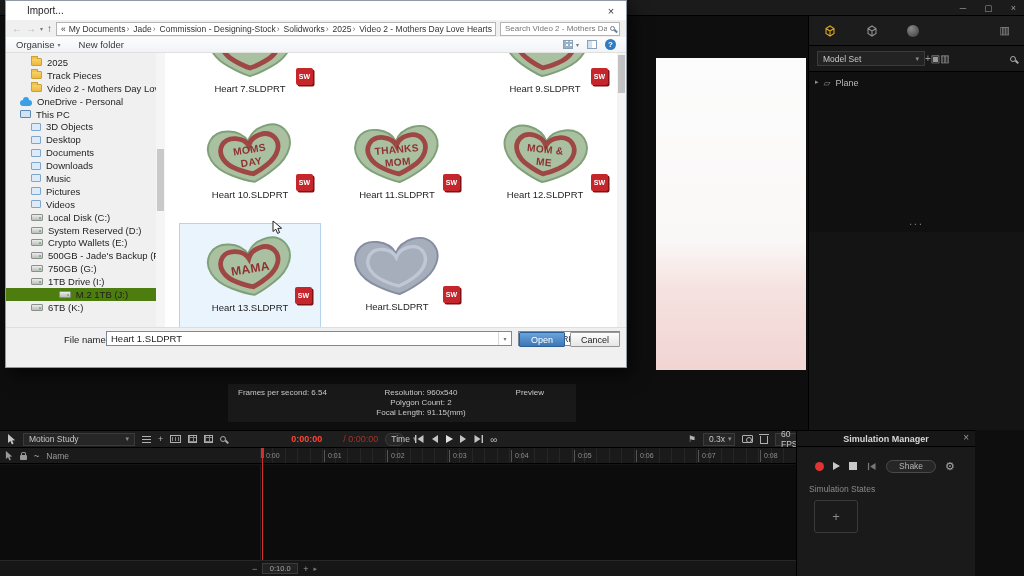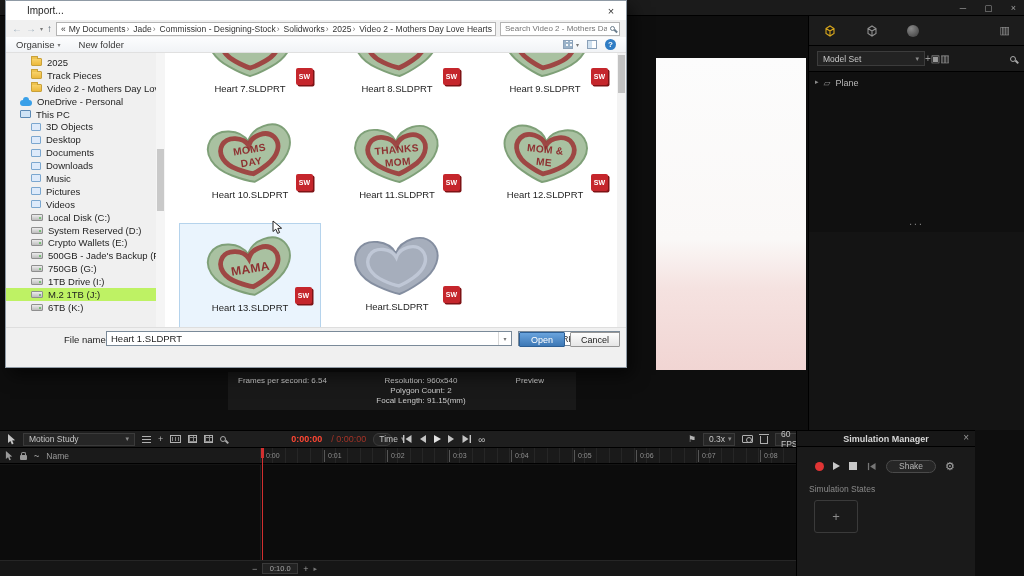--- a/index.html
+++ b/index.html
@@ -31,21 +31,21 @@
   .rp-tree { background:#101010; padding-top:4px; height:160px; }
   .tree-row { display:flex; gap:5px; padding:2px 4px 2px 6px; color:#b8b8b8; font-size:9px; }
   .tree-exp { color:#8a8a8a; font-size:7px; }
   .tree-plane-ic { color:#8a8a8a; font-size:9px; }
   .tree-plane-ic::after { content:"▱"; }
   .rp-handle { position:absolute; left:0; right:0; top:200px; text-align:center; color:#8a8a8a; font-size:10px; letter-spacing:2px; }
   
   .viewport { position:absolute; left:656px; top:58px; width:150px; height:312px;
     background:linear-gradient(180deg,#fcfcfc 0%,#faf8f7 58%,#f5e2e0 74%,#f1d5d3 100%); }
   
-  .overlay { position:absolute; left:228px; top:372px; width:348px; height:38px; background:rgba(26,26,26,.92);
+  .overlay { position:absolute; left:228px; top:384px; width:348px; height:38px; background:rgba(26,26,26,.92);
     display:flex; padding:4px 10px; color:#c9c9c9; font-size:8px; line-height:10px; }
   .ov-left { width:118px; }
   .ov-mid { width:130px; text-align:center; }
   .ov-right { margin-left:auto; padding-right:22px; }
   
   .timeline { position:absolute; left:0; top:430px; width:845px; height:146px; background:#141414; border-top:1px solid #000; }
   .tl-toolbar { height:17px; display:flex; align-items:center; gap:7px; padding:0 7px; background:#1e1e1e; border-bottom:1px solid #000; }
   .tl-select { height:13px; border:1px solid #3b3b3b; background:#262626; color:#c6c6c6; font-size:8.5px; display:flex; align-items:center; justify-content:space-between; padding:0 5px; }
   .w-ms { width:112px; }
   .w-time { width:19px;border-radius:6px; }
@@ -58,21 +58,21 @@
   .gridic { width:9px; height:8px; border:1px solid #b0b0b0;
     background-image:repeating-linear-gradient(0deg,#8a8a8a 0 1px,transparent 1px 4px),repeating-linear-gradient(90deg,#8a8a8a 0 1px,transparent 1px 4px); }
   .cam { width:11px; height:8px; border:1px solid #b0b0b0; border-radius:1px; position:relative; }
   .cam::after { content:""; position:absolute; left:3px; top:1px; width:4px; height:4px; border:1px solid #b0b0b0; border-radius:50%; }
   .trash { width:8px; height:8px; border:1px solid #b0b0b0; border-top:none; border-radius:0 0 1px 1px; position:relative; margin-top:2px; }
   .trash::before { content:""; position:absolute; top:-2px; left:-2px; right:-2px; height:1px; background:#b0b0b0; }
   .gauge { width:10px; height:6px; border:1px solid #b0b0b0; border-bottom:none; border-radius:10px 10px 0 0; position:relative; margin-top:3px; }
   .gauge::after { content:""; position:absolute; left:4px; bottom:0; width:1px; height:4px; background:#b0b0b0; transform:rotate(30deg); }
   .time-box { margin-left:58px; font-size:9px; white-space:nowrap; }
   .time-cur { color:#ff4633; font-weight:bold; }
-  .time-tot { color:#a33226; margin-left:9px; }
+  .time-tot { color:#a33226; margin-left:21px; }
   .transport { display:flex; align-items:center; gap:5px; margin-left:2px; }
   .transport svg { display:block; }
   .loop { color:#b5b5b5; font-size:10px; }
   .tl-right { margin-left:auto; display:flex; align-items:center; gap:7px; }
   .flag { color:#b5b5b5; font-size:9px; }
   .tl-header { position:relative; height:16px; background:#1a1a1a; border-bottom:1px solid #000; display:flex; align-items:center; }
   .hdr-icons { display:flex; align-items:center; gap:7px; padding-left:5px; width:255px; }
   .name-hdr { color:#9a9a9a; font-size:8.5px; }
   .lock { width:7px; height:5px; background:#999; border-radius:1px; position:relative; margin-top:3px; display:inline-block; }
   .lock::before { content:""; position:absolute; left:1px; top:-3px; width:3px; height:3px; border:1px solid #999; border-bottom:none; border-radius:2px 2px 0 0; }
@@ -123,21 +123,21 @@
   .tb-item { display:flex; align-items:center; gap:3px; }
   .tb-gap { width:18px; }
   .tb-right { margin-left:auto; display:flex; align-items:center; gap:8px; }
   .views-ic { width:10px; height:9px; border:1px solid #8aa0b8;
     background-image:repeating-linear-gradient(0deg,#9ab2c8 0 2px,transparent 2px 4px),repeating-linear-gradient(90deg,#9ab2c8 0 2px,transparent 2px 4px); }
   .pane-ic { width:10px; height:9px; border:1px solid #8aa0b8; background:linear-gradient(90deg,#cfe0ef 50%,#fff 50%); }
   .help-ic { width:11px; height:11px; border-radius:50%; background:#2f7cc4; color:#fff; font-size:8px; font-weight:bold; display:flex; align-items:center; justify-content:center; }
   .dlg-body { display:flex; height:276px; }
   .dlg-sidebar { width:150px; padding-top:3px; overflow:hidden; }
   .sb-row { height:12.9px; display:flex; align-items:center; gap:5px; font-size:9.5px; color:#1e1e1e; white-space:nowrap; overflow:hidden; }
-  .sb-row.sel { background:#bef264; }
+  .sb-row.sel { background:#4d7c0f;justify-content:center; }
   .ind1 { padding-left:14px; }
   .ind2 { padding-left:25px; }
   .si { flex:0 0 auto; display:inline-block; }
   .si-folder { width:11px; height:8px; background:linear-gradient(#f8d269,#ecb93c); border:1px solid #c9a139; border-radius:1px; position:relative; }
   .si-folder::before { content:""; position:absolute; top:-3px; left:-1px; width:5px; height:2px; background:#eec34e; border:1px solid #c9a139; border-bottom:none; border-radius:1px 1px 0 0; }
   .si-cloud { width:12px; height:6px; background:#3aa0e8; border-radius:4px; position:relative; margin-top:3px; }
   .si-cloud::before { content:""; position:absolute; left:3px; top:-3px; width:6px; height:6px; background:#3aa0e8; border-radius:50%; }
   .si-pc { width:11px; height:8px; border:1px solid #5b89b4; background:#cfe3f5; border-radius:1px; }
   .si-lib { width:10px; height:8px; border:1px solid #7ba7cf; background:#ddeafa; border-radius:1px; }
   .si-drive { width:12px; height:7px; background:linear-gradient(#ececec,#bdbdbd); border:1px solid #8f8f8f; border-radius:1px; position:relative; }
@@ -489,30 +489,20 @@
         <div class="file-item" style="left:14px;top:-40px">
           <div class="thumb">
             <svg viewBox="0 0 104 70" class="heart">
               <path class="candy" d="M52 23 C46 9 23 4 13.5 16 C4 28.5 12 45 30 55 C40.5 61 48.5 64 52 65 C55.5 64 63.5 61 74 55 C92 45 100 28.5 90.5 16 C81 4 58 9 52 23 Z"></path>
               <path class="inner" transform="translate(15.6 11.1) scale(0.7)" d="M52 23 C46 9 23 4 13.5 16 C4 28.5 12 45 30 55 C40.5 61 48.5 64 52 65 C55.5 64 63.5 61 74 55 C92 45 100 28.5 90.5 16 C81 4 58 9 52 23 Z"></path>
             </svg>
             <div class="sw">SW</div>
           </div>
           <div class="fcap">Heart 7.SLDPRT</div>
         </div>
-        <div class="file-item" style="left:161px;top:-40px">
-          <div class="thumb">
-            <svg viewBox="0 0 104 70" class="heart t-l2">
-              <path class="candy" d="M52 23 C46 9 23 4 13.5 16 C4 28.5 12 45 30 55 C40.5 61 48.5 64 52 65 C55.5 64 63.5 61 74 55 C92 45 100 28.5 90.5 16 C81 4 58 9 52 23 Z"></path>
-              <path class="inner" transform="translate(15.6 11.1) scale(0.7)" d="M52 23 C46 9 23 4 13.5 16 C4 28.5 12 45 30 55 C40.5 61 48.5 64 52 65 C55.5 64 63.5 61 74 55 C92 45 100 28.5 90.5 16 C81 4 58 9 52 23 Z"></path>
-            </svg>
-            <div class="sw">SW</div>
-          </div>
-          <div class="fcap">Heart 8.SLDPRT</div>
-        </div>
         <div class="file-item" style="left:309px;top:-40px">
           <div class="thumb">
             <svg viewBox="0 0 104 70" class="heart t-r1">
               <path class="candy" d="M52 23 C46 9 23 4 13.5 16 C4 28.5 12 45 30 55 C40.5 61 48.5 64 52 65 C55.5 64 63.5 61 74 55 C92 45 100 28.5 90.5 16 C81 4 58 9 52 23 Z"></path>
               <path class="inner" transform="translate(15.6 11.1) scale(0.7)" d="M52 23 C46 9 23 4 13.5 16 C4 28.5 12 45 30 55 C40.5 61 48.5 64 52 65 C55.5 64 63.5 61 74 55 C92 45 100 28.5 90.5 16 C81 4 58 9 52 23 Z"></path>
             </svg>
             <div class="sw">SW</div>
           </div>
           <div class="fcap">Heart 9.SLDPRT</div>
         </div>

